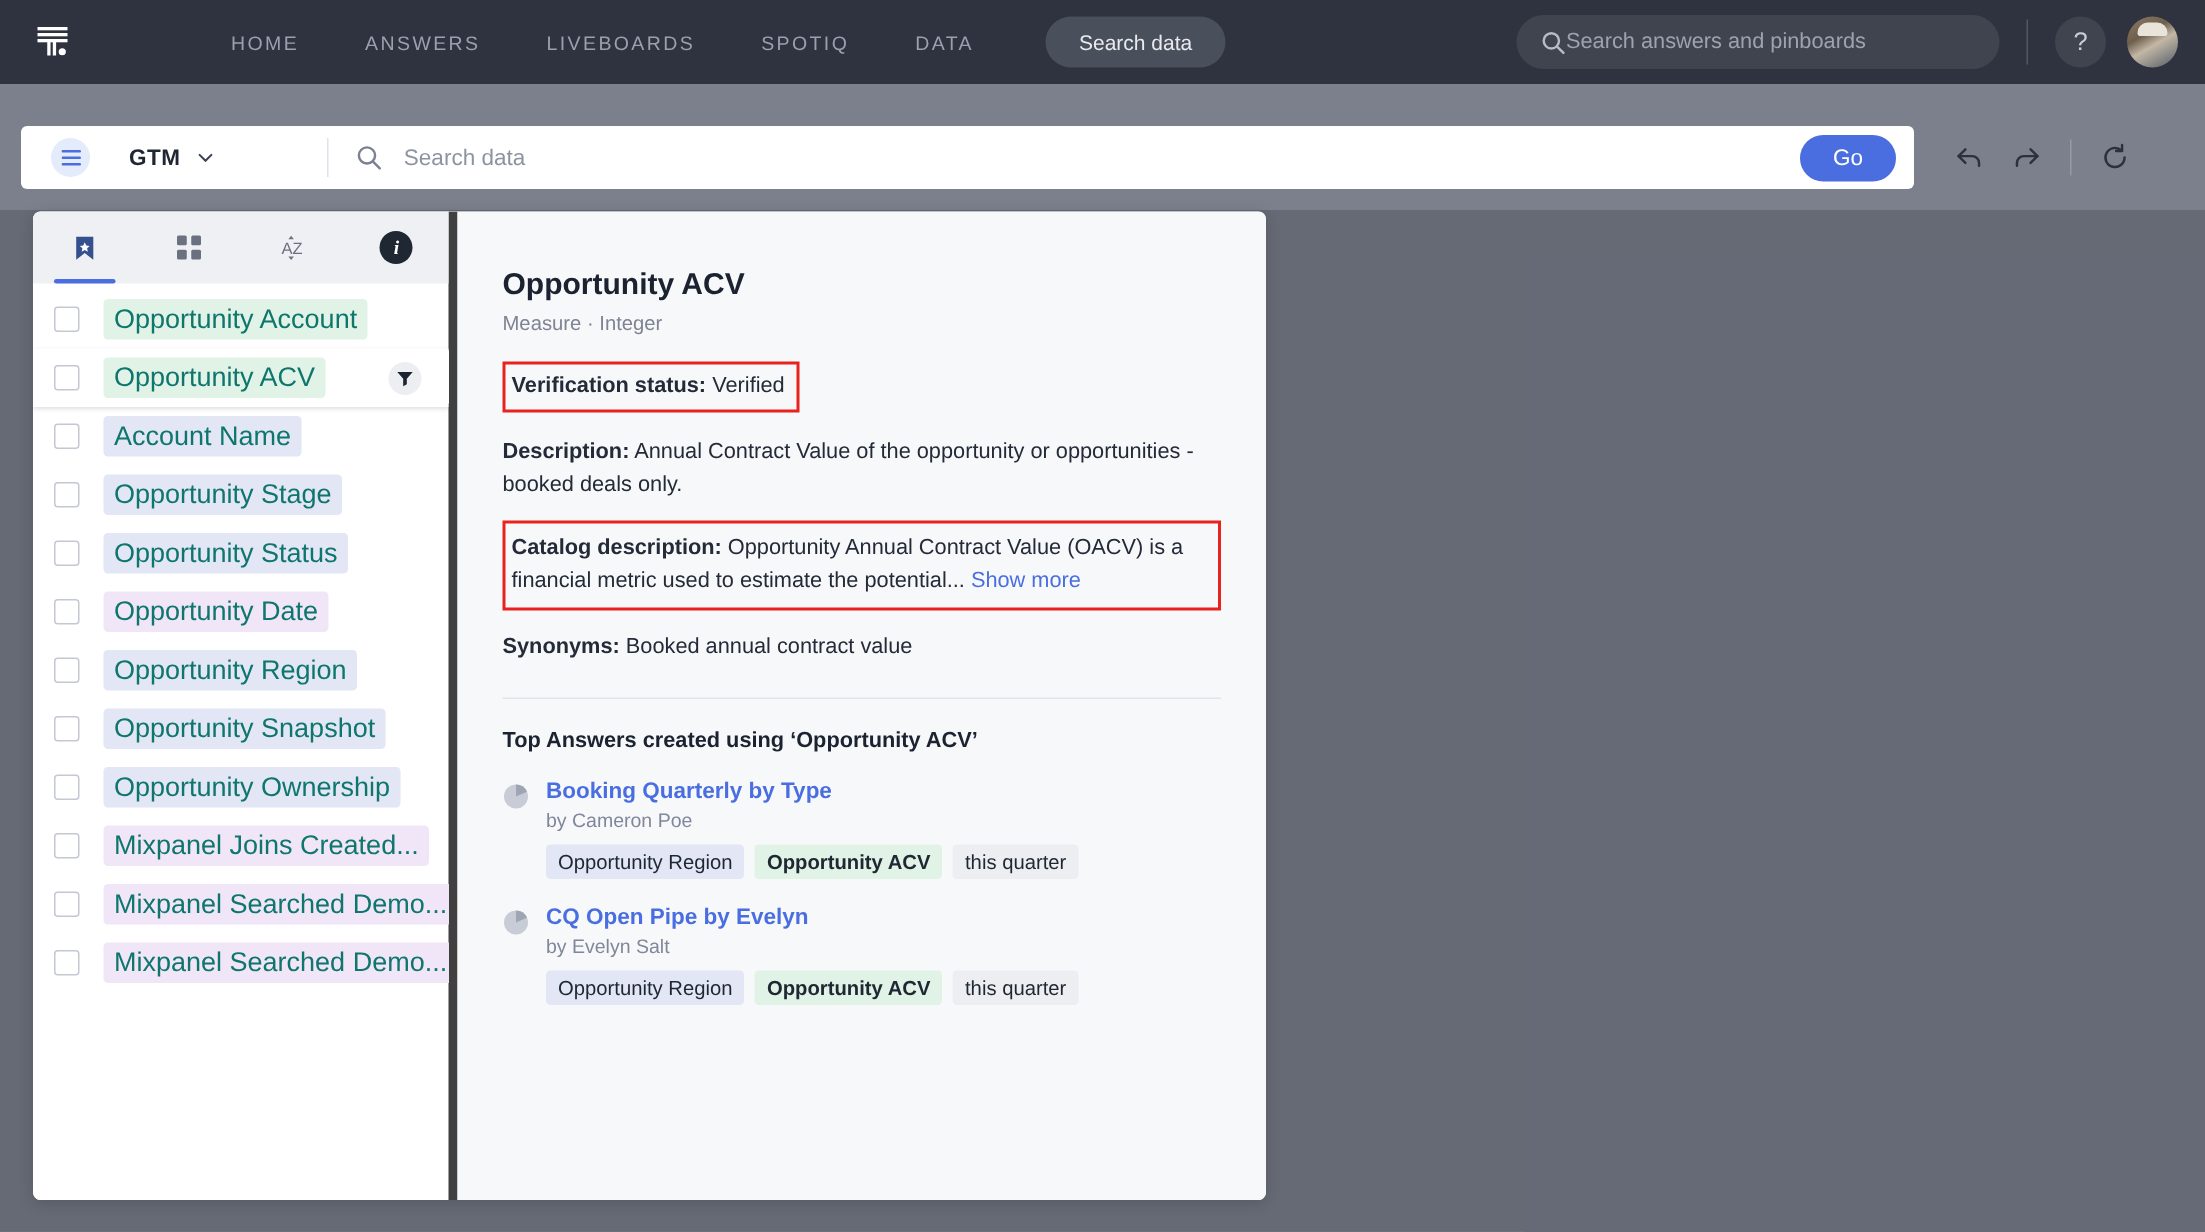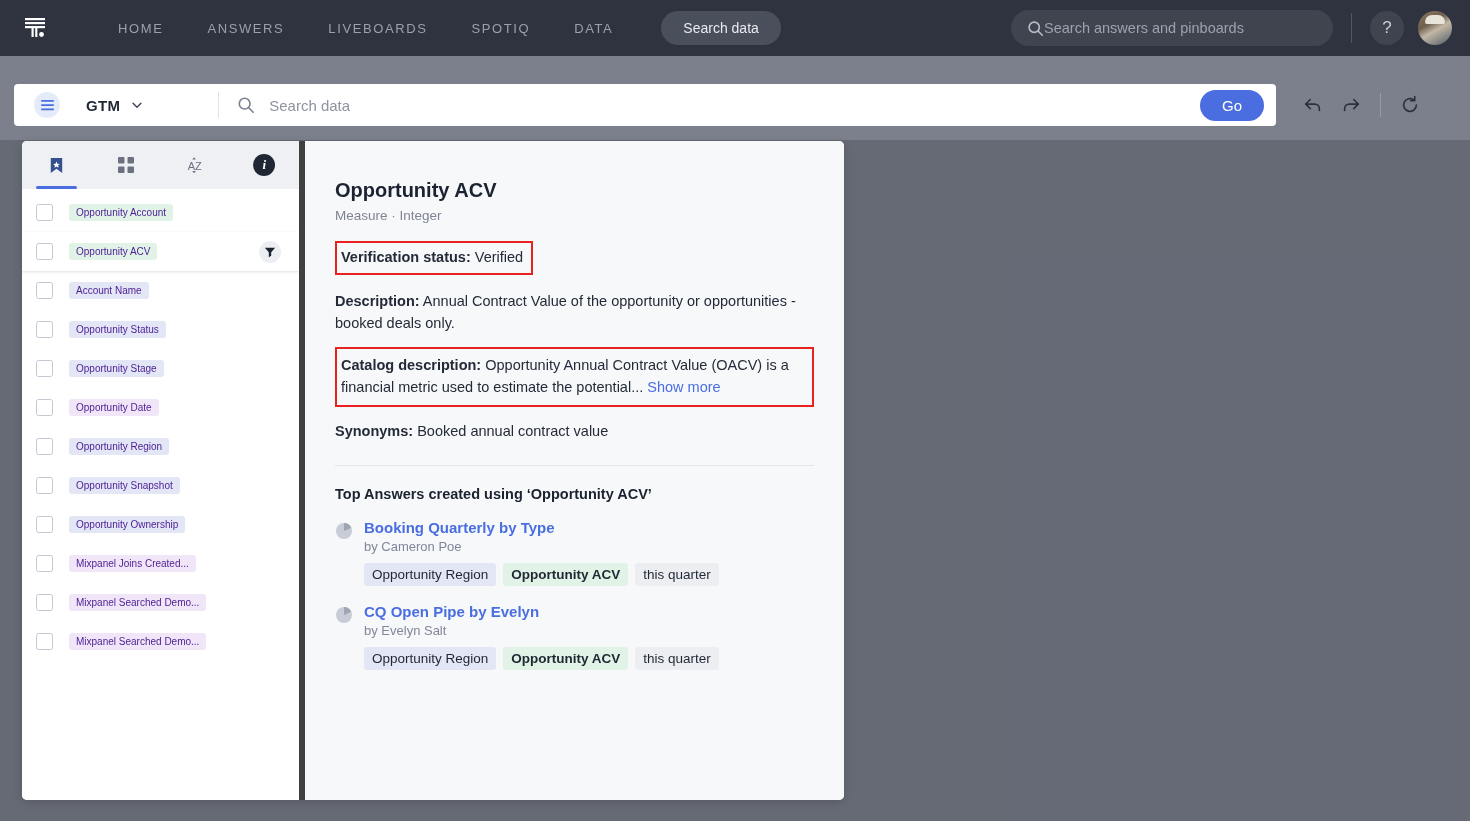--- a/index.html
+++ b/index.html
@@ -8,21 +8,21 @@
     font-family: "Liberation Sans", sans-serif;
     background: #7c808c;
     overflow: hidden;
   }
 
   
   .topnav {
     position: absolute; top: 0; left: 0;
     width: 1470px; height: 56px;
     background: #2f333f;
-    display: flex; align-items: center;
+    display: flex; align-items: center; gap: 36px;
   }
   .logo { margin-left: 18px; width: 34px; height: 34px; display:flex; align-items:center; justify-content:center; }
   .nav-links { display: flex; align-items: center; margin-left: 44px; gap: 0px; }
   .nav-link {
     color: #9aa0ad; font-size: 13px; letter-spacing: 1.6px;
     padding: 8px 22px; cursor: pointer; font-weight: 400;
   }
   .nav-search-pill {
     margin-left: 26px;
     background: #4a4f5c; color: #e8eaee;
@@ -126,21 +126,21 @@
     width: 0; height: 0;
     border-top: 19.5px solid transparent; border-bottom: 19.5px solid transparent;
     border-left: 14px solid #fff;
   }
   .cb {
     width: 17px; height: 17px; border: 1.5px solid #c3c8d2;
     border-radius: 2.5px; background: #fff; flex: none; cursor: pointer;
   }
   .chip {
     margin-left: 16px; padding: 3px 7px; border-radius: 3px;
-    font-size: 10px; color: #4c1d95; white-space: nowrap;
+    font-size: 18px; color: #0f766e; white-space: nowrap;
   }
   .chip.measure { background: #e1f2e6; }
   .chip.attribute { background: #e2e6f5; }
   .chip.date { background: #f0e6f7; }
   .filter-ico {
     position: absolute; right: 18px; width: 22px; height: 22px; border-radius: 50%;
     background: #eceef2; display: flex; align-items: center; justify-content: center; cursor: pointer;
   }
 
   
@@ -308,25 +308,25 @@
               <path d="M1 2 h12 l-4.6 5.2 v4.3 l-2.8 1.5 v-5.8 z" fill="#1b2230"></path>
             </svg>
           </div>
         </div>
         <div class="field-row">
           <div class="cb"></div>
           <span class="chip attribute">Account Name</span>
         </div>
         <div class="field-row">
           <div class="cb"></div>
+          <span class="chip attribute">Opportunity Stage</span>
+        </div>
+        <div class="field-row">
+          <div class="cb"></div>
           <span class="chip attribute">Opportunity Status</span>
-        </div>
-        <div class="field-row">
-          <div class="cb"></div>
-          <span class="chip attribute">Opportunity Stage</span>
         </div>
         <div class="field-row">
           <div class="cb"></div>
           <span class="chip date">Opportunity Date</span>
         </div>
         <div class="field-row">
           <div class="cb"></div>
           <span class="chip attribute">Opportunity Region</span>
         </div>
         <div class="field-row">

